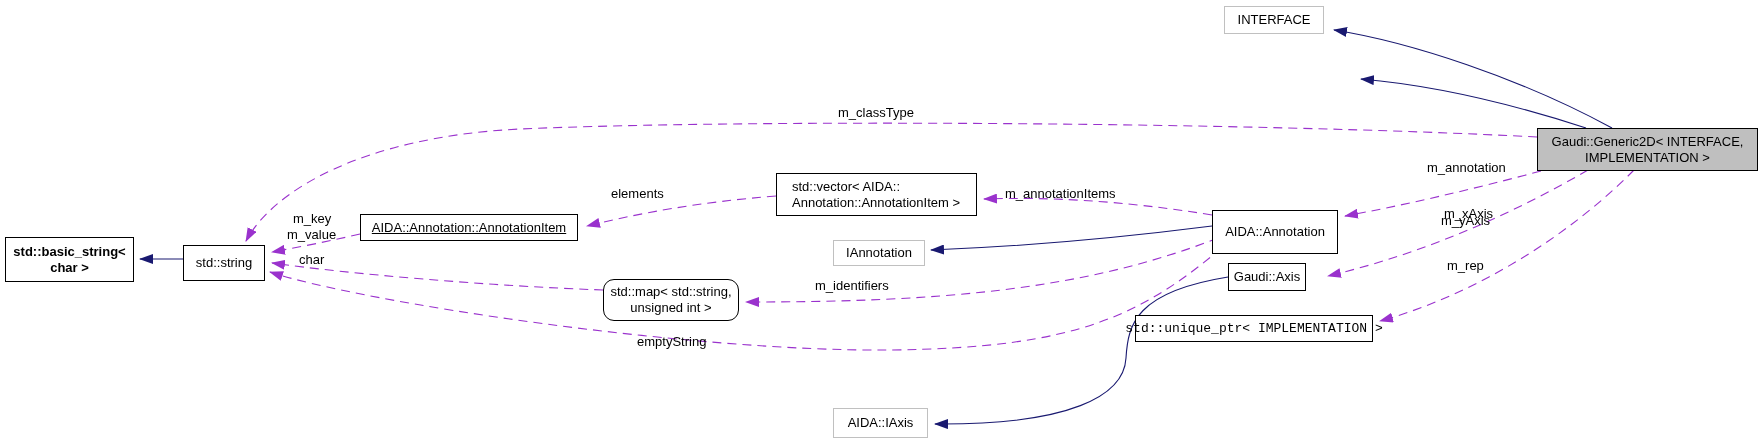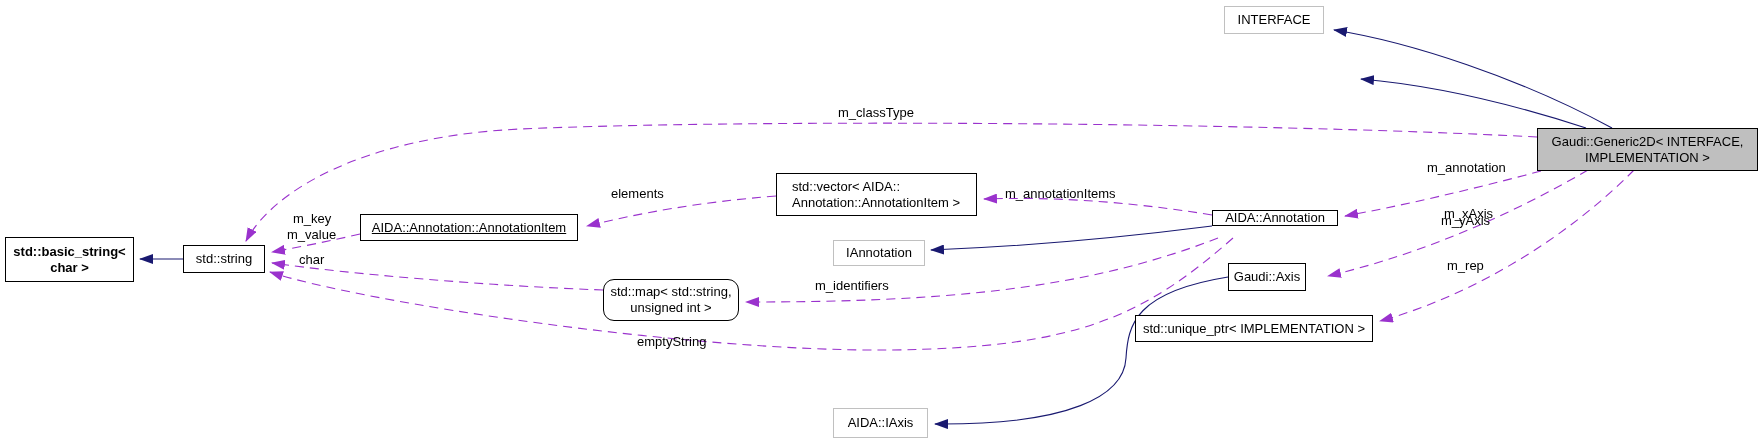--- a/index.html
+++ b/index.html
@@ -81,21 +81,21 @@
   <div class="node node-focus" style="left:1537px;top:128px;width:221px;height:43px;">
     <span>Gaudi::Generic2D&lt; INTERFACE,</span>
     <span>IMPLEMENTATION &gt;</span>
   </div>
 
   <div class="node" style="left:5px;top:237px;width:129px;height:45px;font-weight:bold;">
     <span>std::basic_string&lt;</span>
     <span>char &gt;</span>
   </div>
 
-  <div class="node" style="left:183px;top:245px;width:82px;height:28px;">
+  <div class="node" style="left:183px;top:245px;width:82px;height:36px;">
     <span>std::string</span>
   </div>
 
   <div class="node" style="left:360px;top:214px;width:218px;height:27px;text-decoration:underline;">
     <span>AIDA::Annotation::AnnotationItem</span>
   </div>
 
   <div class="node" style="left:776px;top:173px;width:201px;height:43px;align-items:flex-start;">
     <span>std::vector&lt; AIDA::</span>
     <span>Annotation::AnnotationItem &gt;</span>
@@ -103,29 +103,29 @@
 
   <div class="node node-external" style="left:833px;top:240px;width:92px;height:26px;">
     <span>IAnnotation</span>
   </div>
 
   <div class="node" style="left:603px;top:279px;width:136px;height:42px;border-radius:11px;">
     <span>std::map&lt; std::string,</span>
     <span>unsigned int &gt;</span>
   </div>
 
-  <div class="node" style="left:1212px;top:210px;width:126px;height:16px;">
+  <div class="node" style="left:1212px;top:210px;width:126px;height:44px;">
     <span>AIDA::Annotation</span>
   </div>
 
   <div class="node" style="left:1228px;top:263px;width:78px;height:28px;">
     <span>Gaudi::Axis</span>
   </div>
 
-  <div class="node" style="left:1135px;top:315px;width:238px;height:27px;">
+  <div class="node" style="left:1135px;top:315px;width:238px;height:27px;font-family:Liberation Mono, monospace;">
     <span>std::unique_ptr&lt; IMPLEMENTATION &gt;</span>
   </div>
 
   <div class="node node-external" style="left:833px;top:408px;width:95px;height:30px;">
     <span>AIDA::IAxis</span>
   </div>
 
   <div class="edge-label" style="left:838px;top:105px;">m_classType</div>
   <div class="edge-label" style="left:1427px;top:160px;">m_annotation</div>
   <div class="edge-label" style="left:1444px;top:206px;">m_xAxis</div>

